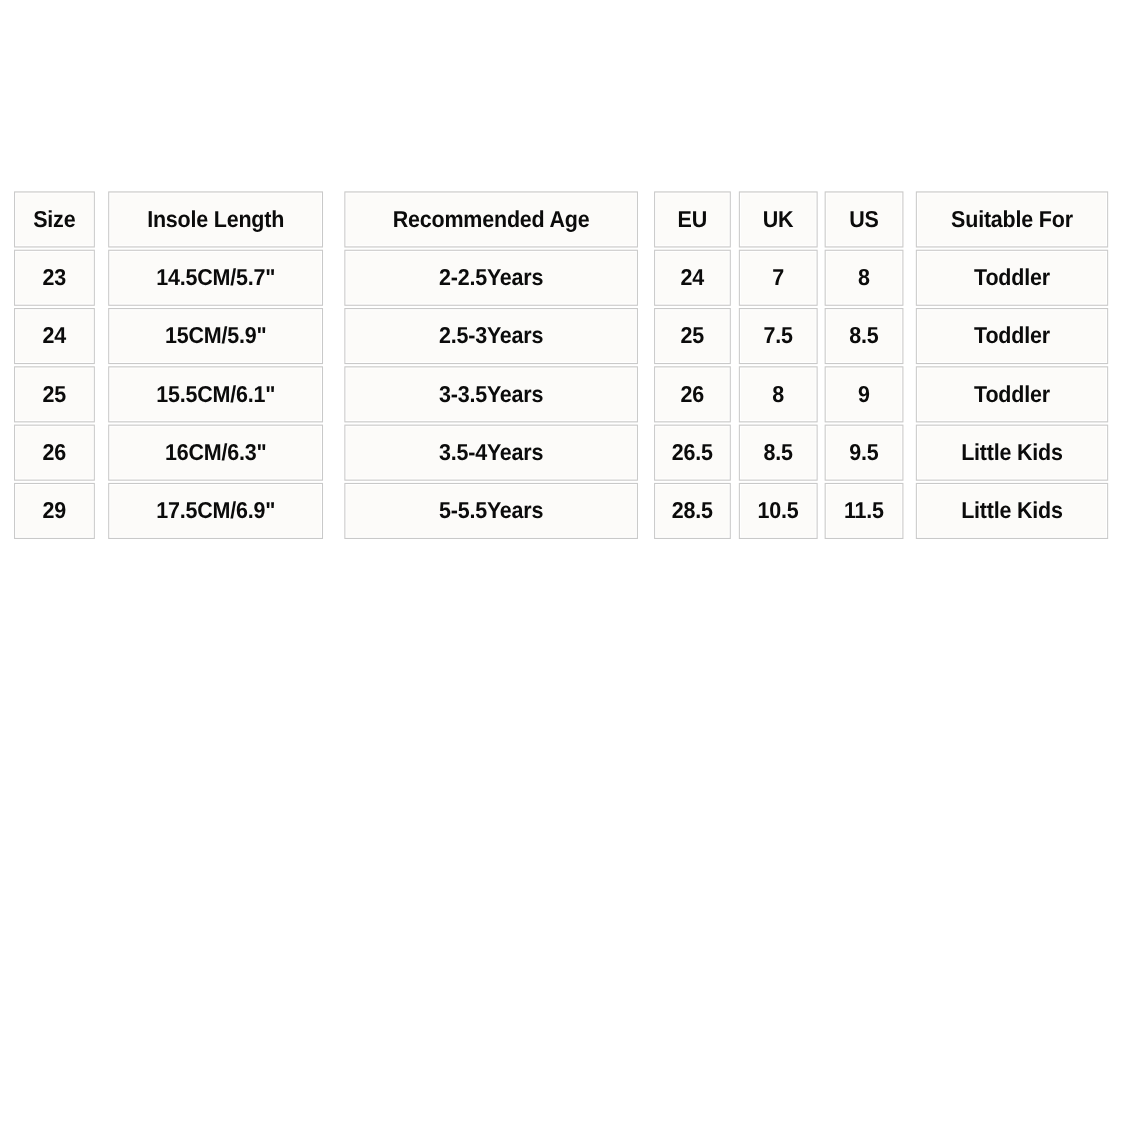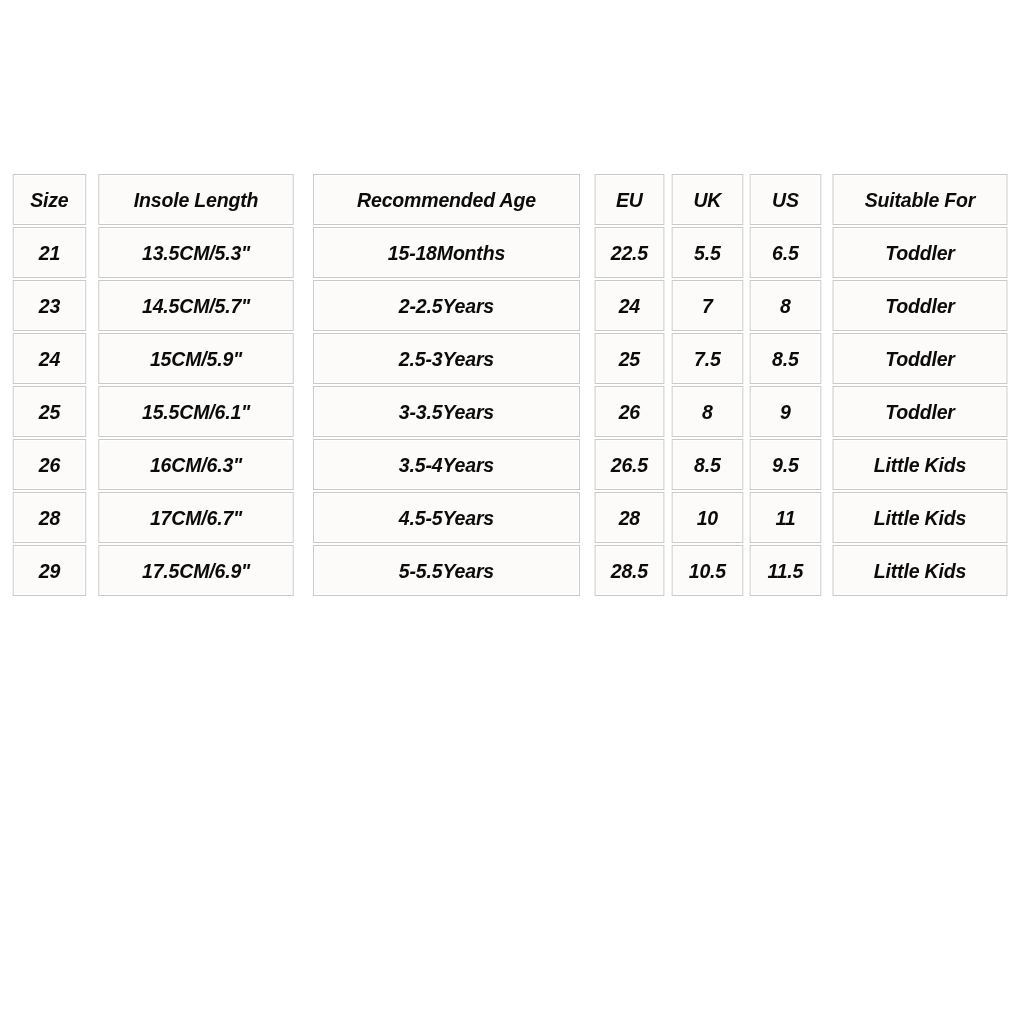--- a/index.html
+++ b/index.html
@@ -12,21 +12,20 @@
     height: 1024px;
     font-family: "Liberation Sans", sans-serif;
     overflow: hidden;
   }
 
   #page {
     position: relative;
     width: 1024px;
     height: 1024px;
     background: #ffffff;
-    font-style: italic;
   }
 
   
   #chart-wrap {
     position: absolute;
     left: 8px;
     top: 172px;
     width: 1008px;
   }
 
@@ -95,29 +94,20 @@
           <th>Recommended Age</th>
           <th>EU</th>
           <th>UK</th>
           <th>US</th>
           <th>Suitable For</th>
         </tr>
       </thead>
 
       <tbody>
 
-        <tr>
-          <td>21</td>
-          <td>13.5CM/5.3"</td>
-          <td>15-18Months</td>
-          <td>22.5</td>
-          <td>5.5</td>
-          <td>6.5</td>
-          <td>Toddler</td>
-        </tr>
 
 
         <tr>
           <td>23</td>
           <td>14.5CM/5.7"</td>
           <td>2-2.5Years</td>
           <td>24</td>
           <td>7</td>
           <td>8</td>
           <td>Toddler</td>
@@ -147,29 +137,20 @@
           <td>26</td>
           <td>16CM/6.3"</td>
           <td>3.5-4Years</td>
           <td>26.5</td>
           <td>8.5</td>
           <td>9.5</td>
           <td>Little Kids</td>
         </tr>
 
 
-        <tr>
-          <td>28</td>
-          <td>17CM/6.7"</td>
-          <td>4.5-5Years</td>
-          <td>28</td>
-          <td>10</td>
-          <td>11</td>
-          <td>Little Kids</td>
-        </tr>
 
         <tr>
           <td>29</td>
           <td>17.5CM/6.9"</td>
           <td>5-5.5Years</td>
           <td>28.5</td>
           <td>10.5</td>
           <td>11.5</td>
           <td>Little Kids</td>
         </tr>

